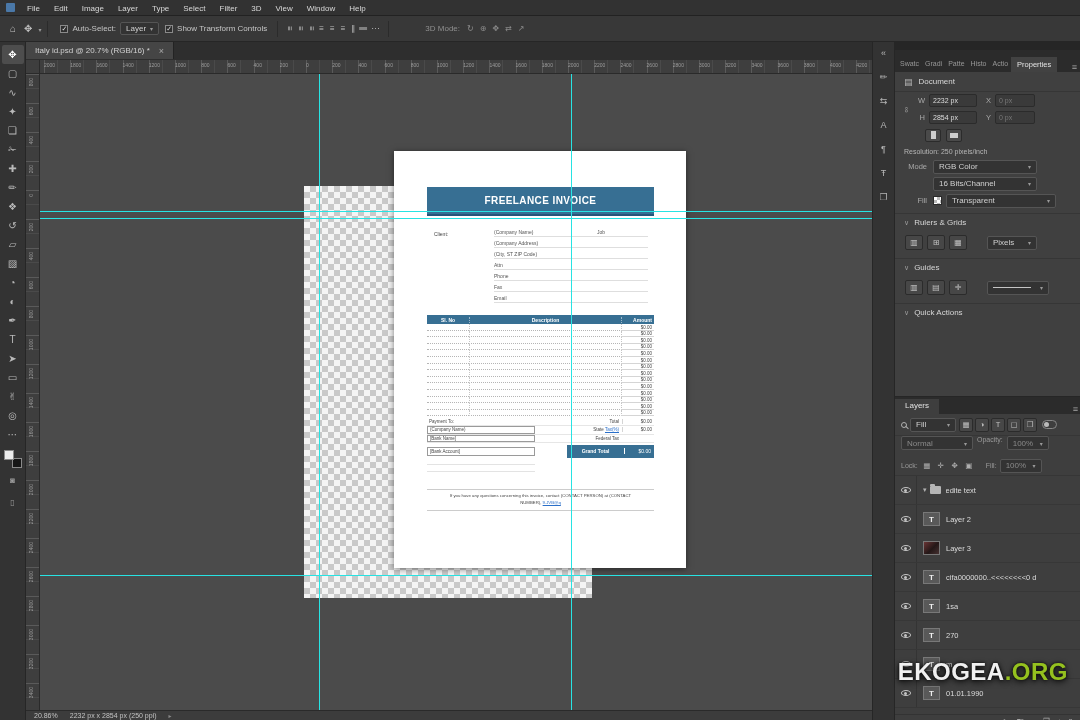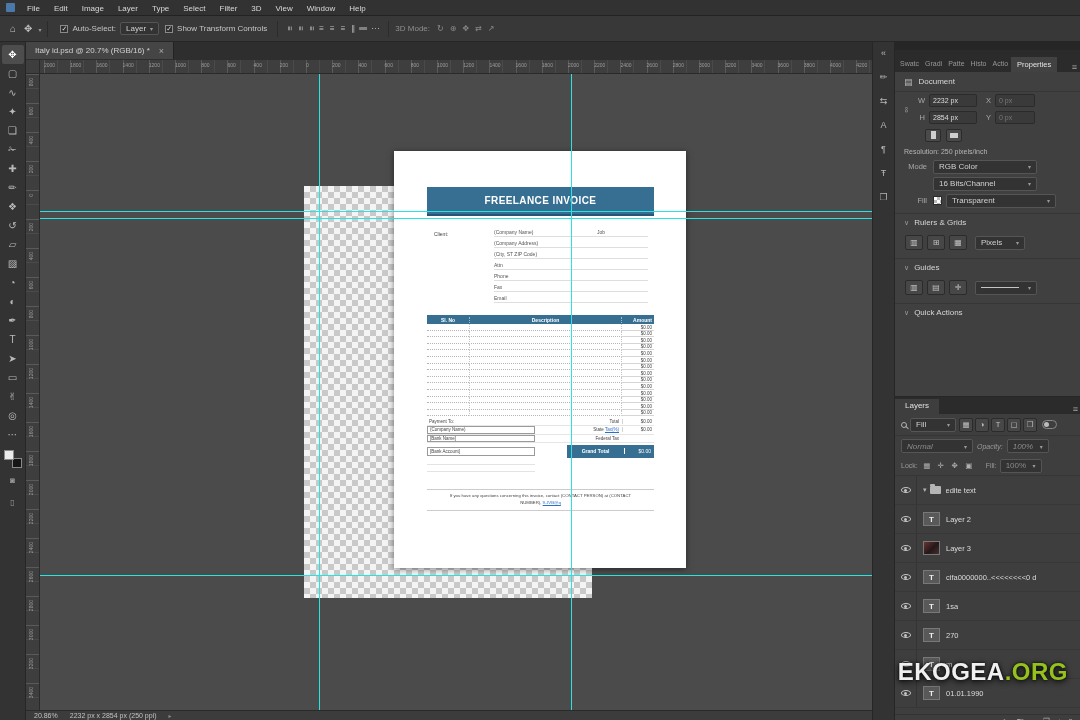--- a/index.html
+++ b/index.html
@@ -14,21 +14,21 @@
 
 #optionsbar{position:absolute;left:0;top:16px;width:1080px;height:26px;background:#383838;border-bottom:1px solid #262626;display:flex;align-items:center;font-size:8px;color:#c5c5c5;padding-left:6px;z-index:55;}
 .opt-glyph{display:inline-block;font-size:10px;color:#c0c0c0;padding:0 4px;}
 .opt-glyph.sm{font-size:8px;padding:0 3px;}
 .r90{transform:rotate(90deg);}
 .caret{font-size:6px;color:#999;margin-left:2px;}
 .opt-sep{width:1px;height:16px;background:#2b2b2b;margin:0 6px;flex:none;}
 .checkbox{width:8px;height:8px;border:1px solid #8a8a8a;background:#2e2e2e;display:inline-flex;align-items:center;justify-content:center;margin:0 4px 0 6px;position:relative;}
 .checkbox.checked::after{content:"✓";font-size:7px;color:#ddd;line-height:1;}
 .opt-label{margin-right:4px;}
-.opt-label.dim{color:#8f8f8f;}
+.opt-label.dim{color:#8f8f8f;margin-left:30px;}
 .dd{display:inline-flex;align-items:center;gap:4px;background:#333333;border:1px solid #555;border-radius:2px;padding:1px 5px;font-size:8px;color:#d0d0d0;}
 .dd::after{content:"▾";font-size:6px;color:#999;}
 #mode-icons .opt-glyph{color:#8a8a8a;}
 
 
 #tabbar{position:absolute;left:26px;top:42px;width:846px;height:18px;background:#2e2e2e;display:flex;align-items:flex-start;z-index:40;}
 .doc-tab{height:17px;background:#454545;color:#d2d2d2;font-size:8px;display:flex;align-items:center;gap:9px;padding:0 9px;border-right:1px solid #232323;}
 .doc-tab-close::before{content:"×";color:#a8a8a8;font-size:9px;}
 
 
@@ -121,37 +121,37 @@
 .orient{width:16px;height:13px;background:#4a4a4a;border:1px solid #2b2b2b;border-radius:2px;display:flex;align-items:center;justify-content:center;}
 .o-p{width:5px;height:8px;background:#cfcfcf;}
 .o-l{width:8px;height:5px;background:#cfcfcf;}
 .res-row{height:14px;display:flex;align-items:center;padding-left:9px;font-size:7px;color:#b5b5b5;}
 .wdd{width:104px;justify-content:space-between;height:14px;}
 .mode-row{padding-left:8px;}
 .swatch-sm{width:9px;height:9px;background:#fff;border:1px solid #2b2b2b;background-image:conic-gradient(#bbb 25%,#fff 0 50%,#bbb 0 75%,#fff 0);background-size:6px 6px;}
 .divider{border-top:1px solid #363636;margin-top:4px;}
 .icon-row{height:23px;display:flex;align-items:center;gap:4px;padding-left:10px;}
 .pbtn{width:18px;height:15px;background:#474747;border:1px solid #2b2b2b;border-radius:2px;color:#c2c2c2;font-size:8px;display:flex;align-items:center;justify-content:center;}
-.sdd{height:14px;margin-left:4px;justify-content:space-between;}
+.sdd{height:14px;margin-left:16px;justify-content:space-between;}
 .sdd.units{width:50px;}
 .line-dd{width:62px;}
 .line-sample{display:inline-block;width:38px;height:1px;background:#c5c5c5;}
 
 
 #layers-panel{position:absolute;left:0;top:346px;width:186px;bottom:0;background:#3e3e3e;border-top:1px solid #262626;}
 #layers-tabrow{height:17px;background:#2b2b2b;display:flex;align-items:flex-end;}
 .ltab{background:#3e3e3e;color:#e0e0e0;font-size:8px;padding:2px 10px;height:15px;}
 #filter-row{height:22px;display:flex;align-items:center;gap:3px;padding:0 4px;border-bottom:1px solid #363636;}
 .mag{width:6px;height:6px;border:1px solid #b0b0b0;border-radius:50%;position:relative;flex:none;margin-left:2px;}
 .mag::after{content:"";position:absolute;width:4px;height:1px;background:#b0b0b0;right:-3px;bottom:-1px;transform:rotate(45deg);}
 .kind-dd{width:46px;height:14px;justify-content:space-between;}
 .fbtn{width:14px;height:14px;background:#474747;border:1px solid #2b2b2b;border-radius:2px;color:#c0c0c0;font-size:7.5px;display:flex;align-items:center;justify-content:center;}
 .toggle{width:15px;height:9px;border:1px solid #888;border-radius:5px;position:relative;margin-left:2px;}
 .toggle::after{content:"";position:absolute;left:1px;top:1px;width:5px;height:5px;border-radius:50%;background:#bbb;}
-#blend-row{height:20px;display:flex;align-items:center;gap:4px;padding:0 6px;font-style:italic;}
+#blend-row{height:20px;display:flex;gap:4px;padding:0 6px;}
 .blend-dd{width:72px;height:14px;color:#8a8a8a;justify-content:space-between;}
 .tiny-label{font-size:7px;color:#9a9a9a;}
 .op-dd{width:42px;height:14px;color:#8a8a8a;justify-content:space-between;}
 #lock-row{height:20px;display:flex;align-items:center;gap:3px;padding:0 6px;border-bottom:1px solid #363636;}
 .lbtn{width:12px;height:12px;display:flex;align-items:center;justify-content:center;color:#b0b0b0;font-size:7.5px;background:none;border:none;}
 #layer-list{overflow:hidden;position:absolute;top:79px;left:0;right:0;bottom:14px;}
 .layer-row{display:flex;align-items:center;height:29px;border-bottom:1px solid #373737;padding-right:4px;}
 .eye-cell{width:22px;align-self:stretch;display:flex;align-items:center;justify-content:center;border-right:1px solid #343434;margin-right:6px;flex:none;}
 .eye{width:10px;height:6px;border:1px solid #c4c4c4;border-radius:50%;position:relative;display:inline-block;}
 .eye::after{content:"";position:absolute;left:50%;top:50%;width:3px;height:3px;margin:-1.5px 0 0 -1.5px;background:#c4c4c4;border-radius:50%;}

